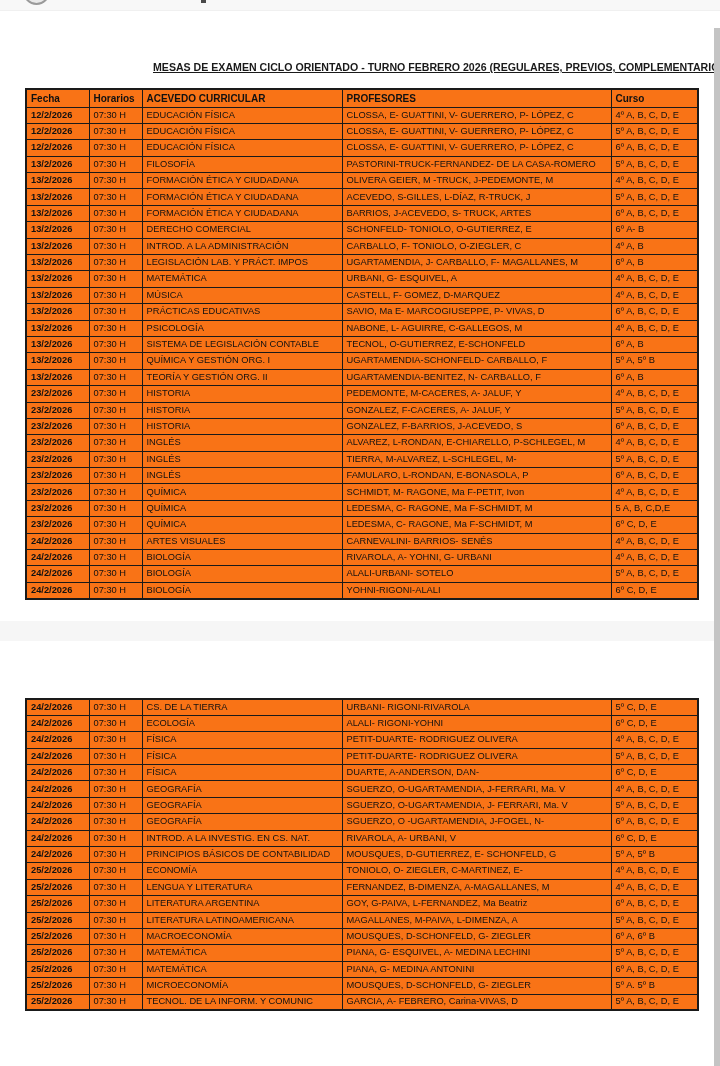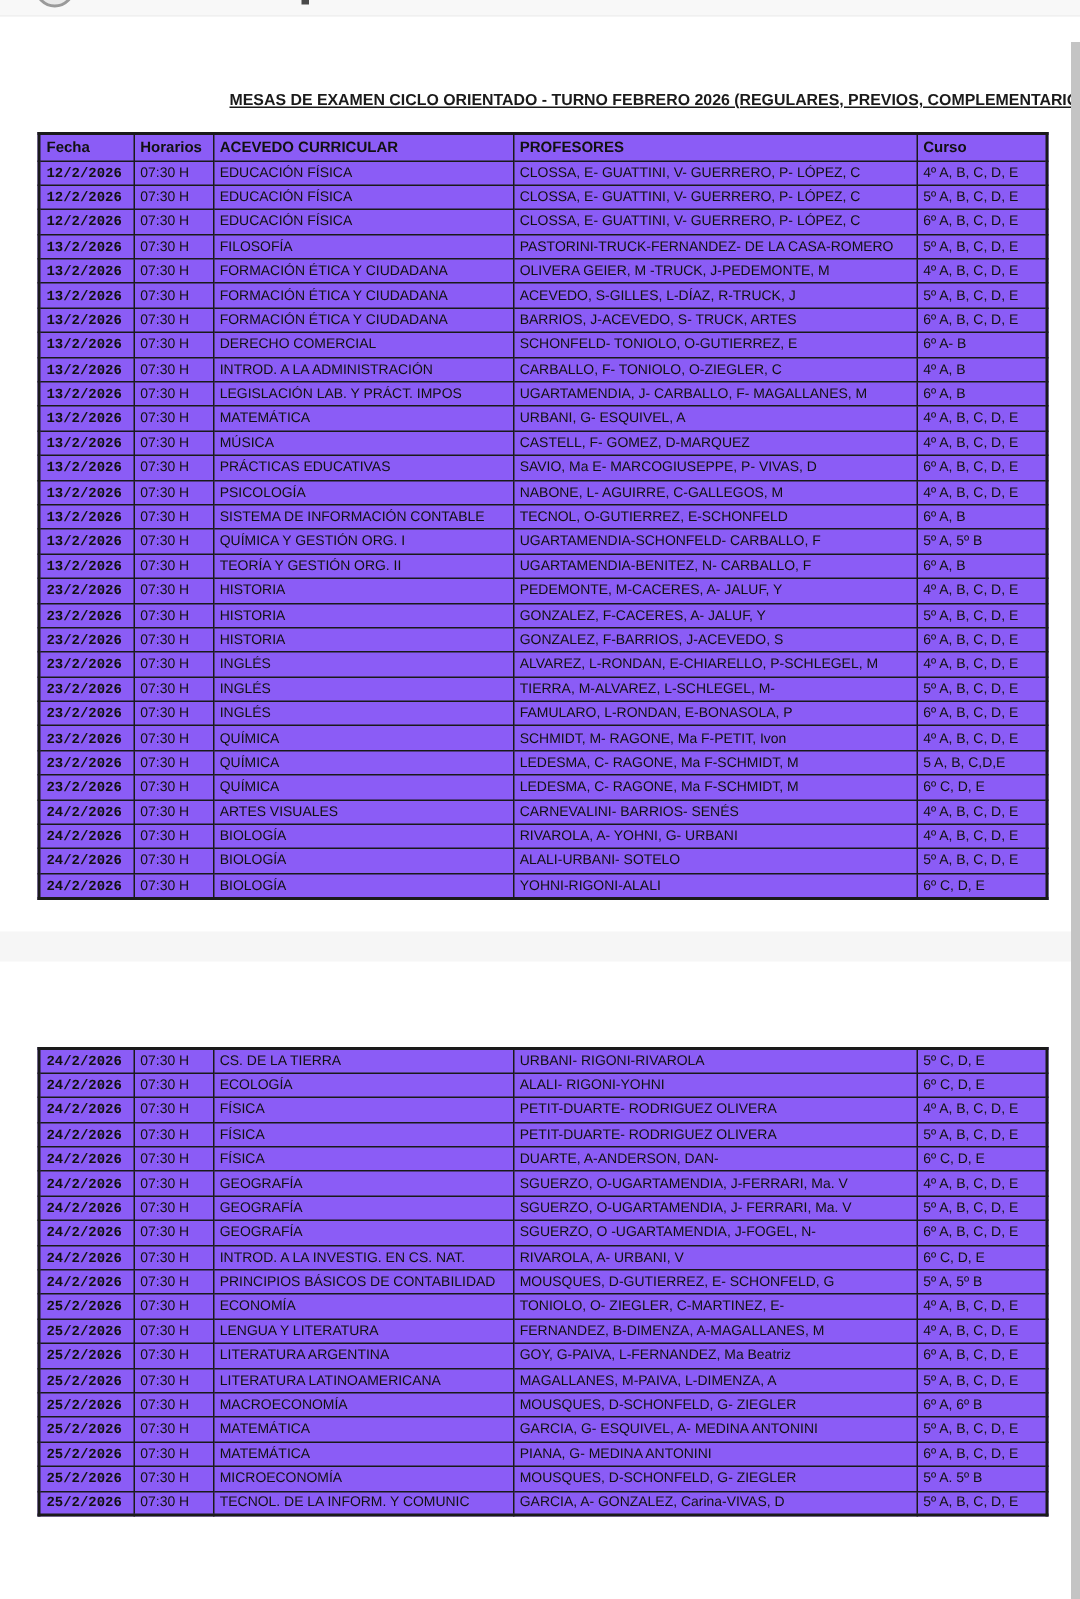--- a/index.html
+++ b/index.html
@@ -37,21 +37,21 @@
     text-decoration: underline;
     white-space: nowrap;
     letter-spacing: 0px;
   }
   
   table.exam-table {
     position: absolute; left: 25px;
     width: 672px;
     border-collapse: collapse;
     table-layout: fixed;
-    background: #8b5cf6;
+    background: #f97316;
   }
   table.exam-table.first { top: 88px; }
   table.exam-table.second { top: 698px; }
   table.exam-table, table.exam-table tr, table.exam-table td, table.exam-table th {
     border: 1px solid #1a1a1a;
   }
   table.exam-table { border: 2px solid #1a1a1a; }
   table.exam-table th {
     height: 18px;
     font-size: 10px; font-weight: bold;
@@ -61,21 +61,21 @@
   }
   table.exam-table td {
     height: 16.4px;
     font-size: 9.3px;
     line-height: 1;
     vertical-align: middle;
     padding: 0 0 0 4px;
     white-space: nowrap; overflow: hidden;
     color: #111;
   }
-  table.exam-table td.b { font-weight: bold; font-family: Liberation Mono, monospace; }
+  table.exam-table td.b { font-weight: bold; }
   
   .page-gap {
     position: absolute; top: 621px; left: 0;
     width: 714px; height: 20px;
     background: #f6f6f6;
   }
   
   .scrollbar-thumb {
     position: absolute; right: 0; top: 28px;
     width: 6px; height: 1038px;
@@ -204,21 +204,21 @@
       <tr>
         <td class="b">13/2/2026</td>
         <td>07:30 H</td>
         <td>PSICOLOGÍA</td>
         <td>NABONE, L- AGUIRRE, C-GALLEGOS, M</td>
         <td>4º A, B, C, D, E</td>
       </tr>
       <tr>
         <td class="b">13/2/2026</td>
         <td>07:30 H</td>
-        <td>SISTEMA DE INFORMACIÓN CONTABLE</td>
+        <td>SISTEMA DE LEGISLACIÓN CONTABLE</td>
         <td>TECNOL, O-GUTIERREZ, E-SCHONFELD</td>
         <td>6º A, B</td>
       </tr>
       <tr>
         <td class="b">13/2/2026</td>
         <td>07:30 H</td>
         <td>QUÍMICA Y GESTIÓN ORG. I</td>
         <td>UGARTAMENDIA-SCHONFELD- CARBALLO, F</td>
         <td>5º A, 5º B</td>
       </tr>
@@ -436,40 +436,40 @@
         <td class="b">25/2/2026</td>
         <td>07:30 H</td>
         <td>MACROECONOMÍA</td>
         <td>MOUSQUES, D-SCHONFELD, G- ZIEGLER</td>
         <td>6º A, 6º B</td>
       </tr>
       <tr>
         <td class="b">25/2/2026</td>
         <td>07:30 H</td>
         <td>MATEMÁTICA</td>
-        <td>GARCIA, G- ESQUIVEL, A- MEDINA ANTONINI</td>
+        <td>PIANA, G- ESQUIVEL, A- MEDINA LECHINI</td>
         <td>5º A, B, C, D, E</td>
       </tr>
       <tr>
         <td class="b">25/2/2026</td>
         <td>07:30 H</td>
         <td>MATEMÁTICA</td>
         <td>PIANA, G- MEDINA ANTONINI</td>
         <td>6º A, B, C, D, E</td>
       </tr>
       <tr>
         <td class="b">25/2/2026</td>
         <td>07:30 H</td>
         <td>MICROECONOMÍA</td>
         <td>MOUSQUES, D-SCHONFELD, G- ZIEGLER</td>
         <td>5º A. 5º B</td>
       </tr>
       <tr>
         <td class="b">25/2/2026</td>
         <td>07:30 H</td>
         <td>TECNOL. DE LA INFORM. Y COMUNIC</td>
-        <td>GARCIA, A- GONZALEZ, Carina-VIVAS, D</td>
+        <td>GARCIA, A- FEBRERO, Carina-VIVAS, D</td>
         <td>5º A, B, C, D, E</td>
       </tr>
     </tbody>
 </table>
 
 <div class="scrollbar-thumb"></div>
 
 </body></html>

